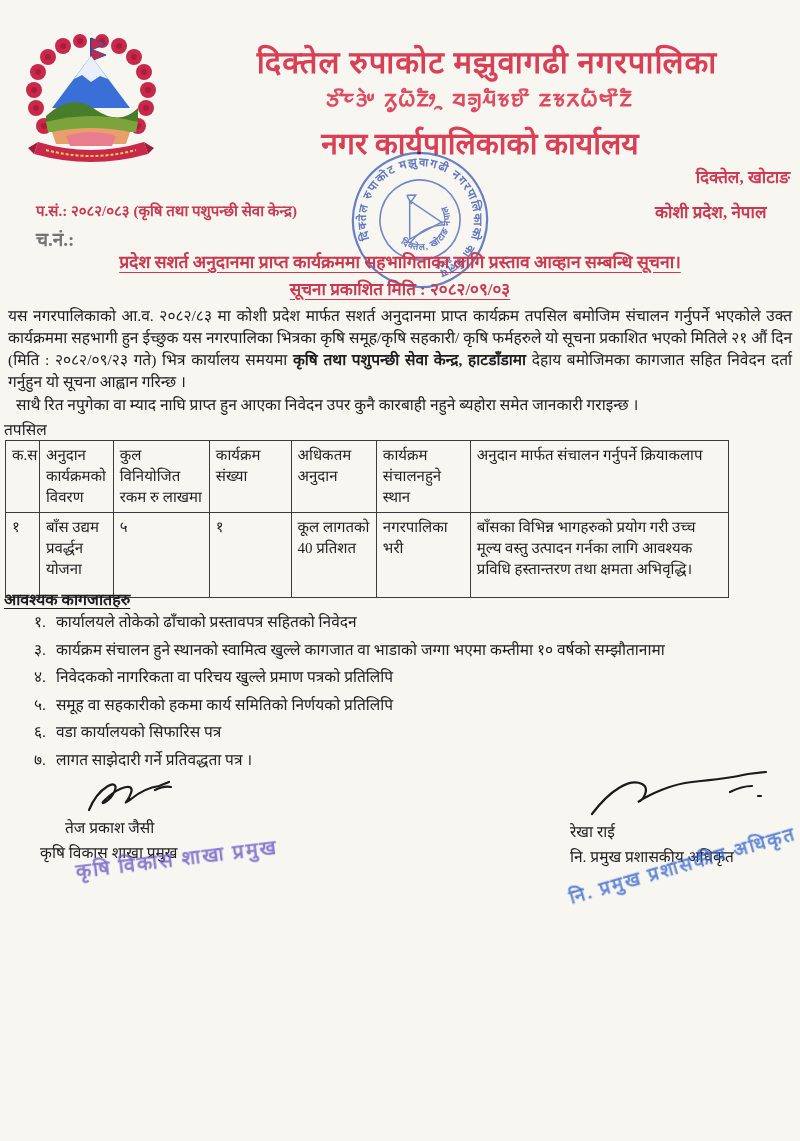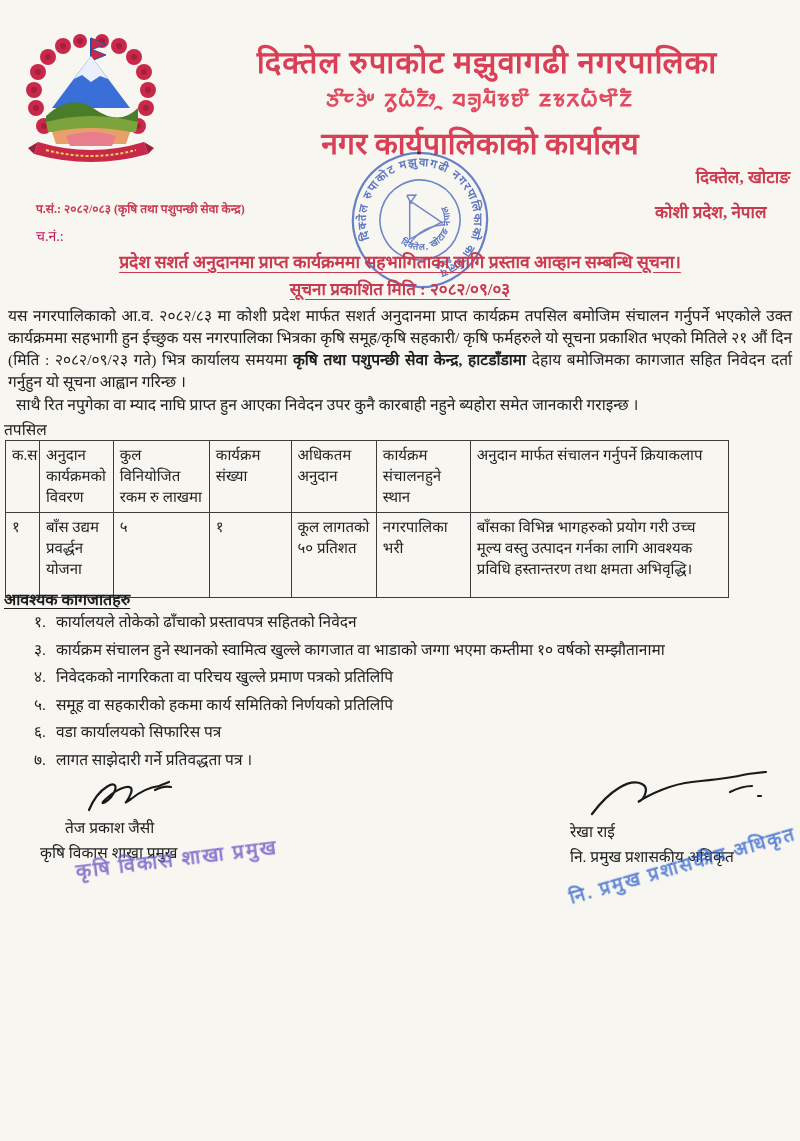--- a/index.html
+++ b/index.html
@@ -22,23 +22,23 @@
   .hdr-line3{position:absolute;left:170px;right:10px;top:122px;text-align:center;
     font-size:30px;font-weight:bold;color:#d94056;}
   .hdr-place{position:absolute;left:170px;right:10px;top:165px;text-align:right;
     font-size:17px;font-weight:bold;color:#cf3b52;}
 
   
   .round-stamp{position:absolute;left:340px;top:140px;width:160px;height:160px;
     transform:rotate(-28deg);opacity:.88;mix-blend-mode:multiply;}
 
   
-  .ref-no{position:absolute;left:36px;top:200px;font-size:12px;font-weight:bold;color:#c93a50;}
+  .ref-no{position:absolute;left:36px;top:200px;font-size:15px;font-weight:bold;color:#c93a50;}
   .province{position:absolute;left:655px;top:200px;font-size:17px;font-weight:bold;color:#c93a50;}
-  .ch-no{position:absolute;left:36px;top:226px;font-size:14px;font-weight:normal;color:#be185d;}
+  .ch-no{position:absolute;left:36px;top:226px;font-size:19px;font-weight:bold;color:#737373;}
 
   .notice-title{position:absolute;left:0;right:0;top:249px;text-align:center;
     font-size:17.5px;font-weight:bold;color:#c93a50;
     text-decoration:underline;text-underline-offset:4px;}
   .published{position:absolute;left:0;right:0;top:277px;text-align:center;
     font-size:17px;font-weight:bold;color:#c93a50;
     text-decoration:underline;text-underline-offset:4px;}
 
   
   .body-p1{position:absolute;left:8px;right:8px;top:305px;
@@ -199,21 +199,21 @@
       <th>कार्यक्रम संख्या</th>
       <th>अधिकतम अनुदान</th>
       <th>कार्यक्रम संचालनहुने स्थान</th>
       <th>अनुदान मार्फत संचालन गर्नुपर्ने क्रियाकलाप</th>
     </tr>
     <tr>
       <td>१</td>
       <td>बाँस उद्यम प्रवर्द्धन योजना</td>
       <td>५</td>
       <td>१</td>
-      <td>कूल लागतको ५० प्रतिशत</td>
+      <td>कूल लागतको 40 प्रतिशत</td>
       <td>नगरपालिका भरी</td>
       <td>बाँसका विभिन्न भागहरुको प्रयोग गरी उच्च मूल्य वस्तु उत्पादन गर्नका लागि आवश्यक प्रविधि हस्तान्तरण तथा  क्षमता अभिवृद्धि।</td>
     </tr>
   </tbody>
     </table>
 
   <div class="docs-title">आवश्यक कागजातहरु</div>
   <div class="docs-list">
     <div class="item"><span class="num">१.</span> <span>कार्यालयले तोकेको ढाँचाको प्रस्तावपत्र सहितको निवेदन</span></div>
     <div class="item"><span class="num">३.</span> <span>कार्यक्रम संचालन हुने स्थानको स्वामित्व खुल्ले कागजात वा भाडाको जग्गा भएमा कम्तीमा १० वर्षको सम्झौतानामा</span></div>

